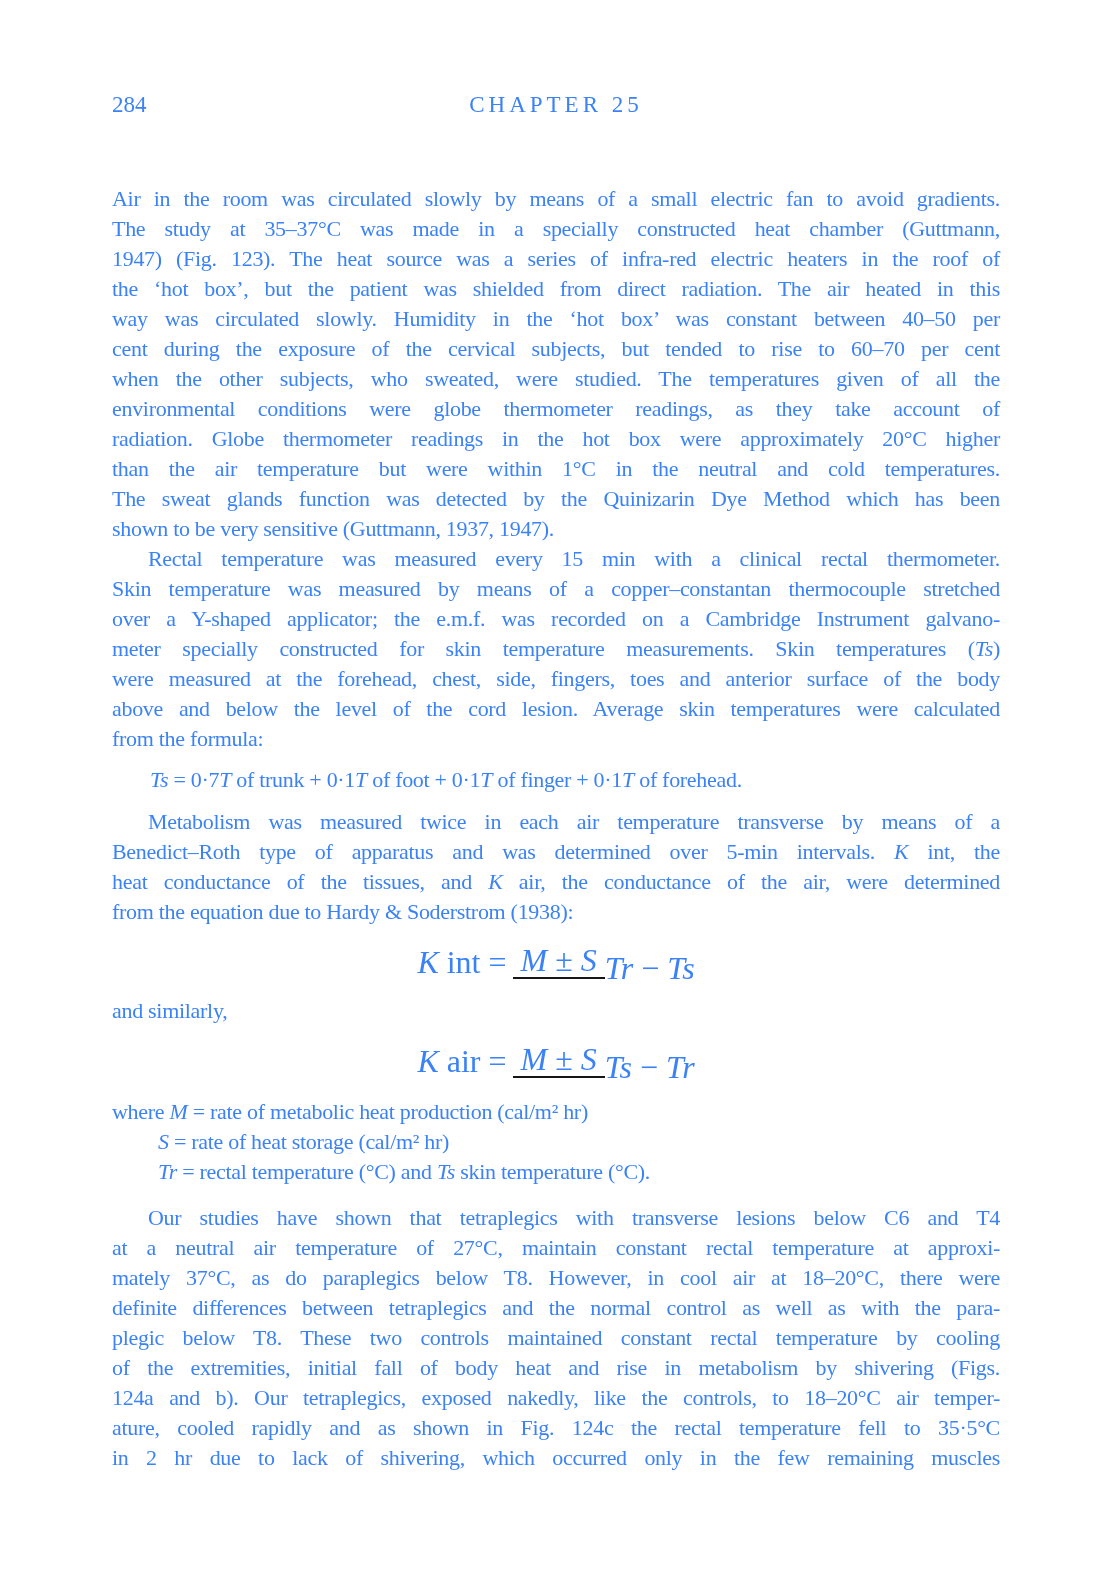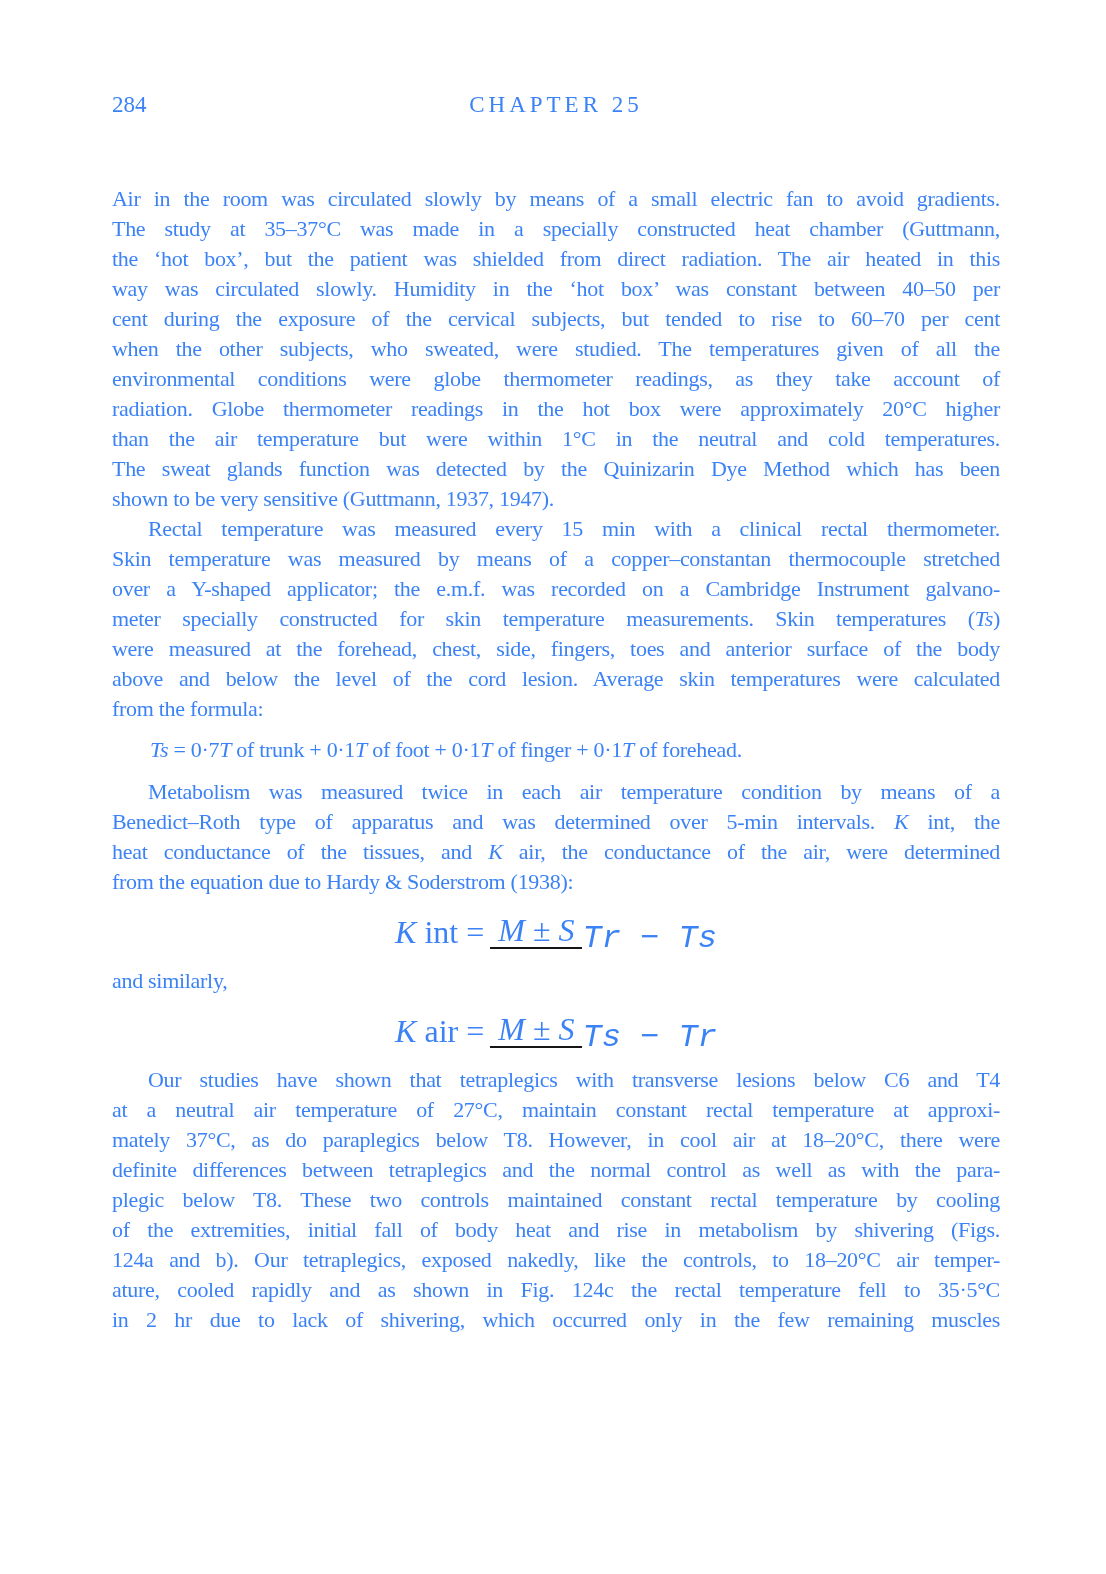--- a/index.html
+++ b/index.html
@@ -70,39 +70,39 @@
     vertical-align: middle;
   }
   .frac .num {
     line-height: 31px;
     padding: 0 8px 1px 8px;
     border-bottom: 2px solid #161616;
   }
   .frac .den {
     line-height: 31px;
     padding-top: 14px;
-    font-family: Liberation Mono, monospace;
   }
   .plain-line { text-align: left; }
   .where-block { margin: 14px 0 16px 0; }
   .where-line { text-align: left; }
   .where-line.cont { padding-left: 46px; }
 </style>
 </head>
 <body>
 
 <div class="page">
   <div class="page-header">
     <span class="page-number">284</span>
     <span class="chapter-title">CHAPTER 25</span>
   </div>
   <div class="text-column" id="text-column">
       <div class="paragraph">
         <div class="line just">Air in the room was circulated slowly by means of a small electric fan to avoid gradients.</div>
         <div class="line just">The study at 35–37°C was made in a specially constructed heat chamber (Guttmann,</div>
+        <div class="line just">1947) (Fig. 123). The heat source was a series of infra-red electric heaters in the roof of</div>
         <div class="line just">the ‘hot box’, but the patient was shielded from direct radiation. The air heated in this</div>
         <div class="line just">way was circulated slowly. Humidity in the ‘hot box’ was constant between 40–50 per</div>
         <div class="line just">cent during the exposure of the cervical subjects, but tended to rise to 60–70 per cent</div>
         <div class="line just">when the other subjects, who sweated, were studied. The temperatures given of all the</div>
         <div class="line just">environmental conditions were globe thermometer readings, as they take account of</div>
         <div class="line just">radiation. Globe thermometer readings in the hot box were approximately 20°C higher</div>
         <div class="line just">than the air temperature but were within 1°C in the neutral and cold temperatures.</div>
         <div class="line just">The sweat glands function was detected by the Quinizarin Dye Method which has been</div>
         <div class="line">shown to be very sensitive (Guttmann, 1937, 1947).</div>
       </div>
@@ -110,40 +110,45 @@
         <div class="line just indent">Rectal temperature was measured every 15 min with a clinical rectal thermometer.</div>
         <div class="line just">Skin temperature was measured by means of a copper–constantan thermocouple stretched</div>
         <div class="line just">over a Y-shaped applicator; the e.m.f. was recorded on a Cambridge Instrument galvano-</div>
         <div class="line just">meter specially constructed for skin temperature measurements. Skin temperatures (<i>Ts</i>)</div>
         <div class="line just">were measured at the forehead, chest, side, fingers, toes and anterior surface of the body</div>
         <div class="line just">above and below the level of the cord lesion. Average skin temperatures were calculated</div>
         <div class="line">from the formula:</div>
       </div>
       <div class="formula-line"><i>Ts</i> = 0·7<i>T</i> of trunk + 0·1<i>T</i> of foot + 0·1<i>T</i> of finger + 0·1<i>T</i> of forehead.</div>
       <div class="paragraph">
-        <div class="line just indent">Metabolism was measured twice in each air temperature condition by means of a</div>
+        <div class="line just indent">Metabolism was measured twice in each air temperature transverse by means of a</div>
         <div class="line just">Benedict–Roth type of apparatus and was determined over 5-min intervals. <i>K</i> int, the</div>
         <div class="line just">heat conductance of the tissues, and <i>K</i> air, the conductance of the air, were determined</div>
         <div class="line">from the equation due to Hardy &amp; Soderstrom (1938):</div>
       </div>
       <div class="equation"><span class="eq-row">
           <span class="eq-lhs"><i>K</i> int =</span>
           <span class="frac">
             <span class="num"><i>M</i> ± <i>S</i></span>
             <span class="den"><i>Tr</i> − <i>Ts</i></span>
           </span>
         </span></div>
       <div class="plain-line">and similarly,</div>
       <div class="equation"><span class="eq-row">
           <span class="eq-lhs"><i>K</i> air =</span>
           <span class="frac">
             <span class="num"><i>M</i> ± <i>S</i></span>
             <span class="den"><i>Ts</i> − <i>Tr</i></span>
           </span>
         </span></div>
+      <div class="where-block">
+        <div class="where-line">where <i>M</i> = rate of metabolic heat production (cal/m² hr)</div>
+        <div class="where-line cont"><i>S</i> = rate of heat storage (cal/m² hr)</div>
+        <div class="where-line cont"><i>Tr</i> = rectal temperature (°C) and <i>Ts</i> skin temperature (°C).</div>
+      </div>
       <div class="paragraph">
         <div class="line just indent">Our studies have shown that tetraplegics with transverse lesions below C6 and T4</div>
         <div class="line just">at a neutral air temperature of 27°C, maintain constant rectal temperature at approxi-</div>
         <div class="line just">mately 37°C, as do paraplegics below T8. However, in cool air at 18–20°C, there were</div>
         <div class="line just">definite differences between tetraplegics and the normal control as well as with the para-</div>
         <div class="line just">plegic below T8. These two controls maintained constant rectal temperature by cooling</div>
         <div class="line just">of the extremities, initial fall of body heat and rise in metabolism by shivering (Figs.</div>
         <div class="line just">124a and b). Our tetraplegics, exposed nakedly, like the controls, to 18–20°C air temper-</div>
         <div class="line just">ature, cooled rapidly and as shown in Fig. 124c the rectal temperature fell to 35·5°C</div>
         <div class="line just">in 2 hr due to lack of shivering, which occurred only in the few remaining muscles</div>

